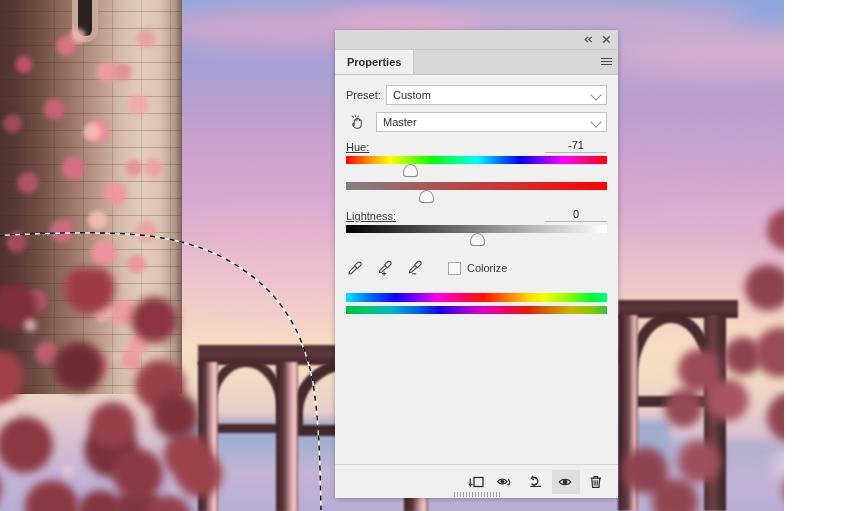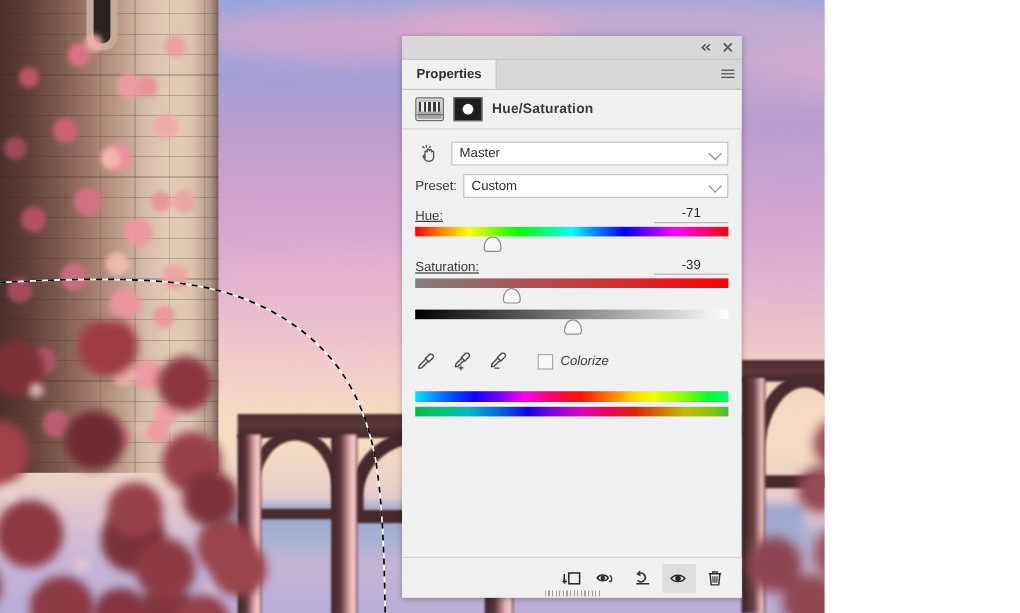--- a/index.html
+++ b/index.html
@@ -6,21 +6,21 @@
     margin: 0;
     padding: 0;
     width: 850px;
     height: 511px;
     overflow: hidden;
     font-family: "Liberation Sans", sans-serif;
   }
 
   #stage {
     position: relative;
-    width: 687px;
+    width: 784px;
     height: 511px;
     overflow: hidden;
     background: #c9b6d8;
   }
 
   
   .photo { position: absolute; inset: 0; overflow: hidden; }
 
   
   .sky {
@@ -443,21 +443,21 @@
   .eyedropper { width: 18px; height: 18px; cursor: pointer; }
   .colorize-wrap {
     display:flex; align-items:center; gap:6px; margin-left: 12px;
     cursor: pointer;
   }
   .cbox {
     width: 11px; height: 11px;
     background: #f7f7f7;
     border: 1px solid #a8a8a8;
   }
-  .colorize-label { font-size: 11px; color:#3a3a3a;font-style:italic; }
+  .colorize-label { font-size: 11px; color:#3a3a3a; }
 
   .ramp {
     height: 9px;
     margin-top: 0px;
     background: linear-gradient(to right,
       #00e5ff 0%, #0060ff 10%, #1000ff 19%, #7a00ff 27%,
       #ff00e8 35%, #ff0066 44%, #ff1500 53%, #ff7a00 62%,
       #ffd900 70%, #f0ff00 76%, #90ff00 85%, #00ff30 94%, #00ff7a 100%);
   }
   .ramp2 {
@@ -571,75 +571,70 @@
       <div class="tab">
         <span>Properties</span>
       </div>
       <div class="panel-menu-btn">
         <i></i>
           <i></i>
           <i></i>
       </div>
     </div>
 
-    <div class="adj-header">
-      <div class="adj-icon"></div>
-      <div class="mask-icon"></div>
-      <div class="adj-title">Hue/Saturation</div>
-    </div>
 
     <div class="body">
+
+      <div class="row">
+        <div class="row-label">Preset:</div>
+        <div class="select">
+          <span>Custom</span>
+          <span class="chev"></span>
+        </div>
+      </div>
 
       <div class="row">
         <div class="hand-icon">
           <svg width="17" height="17" viewBox="0 0 17 17">
             <path d="M5.2 11.4 L5.2 6.6 a0.9 0.9 0 0 1 1.8 0 L7 5.2 a0.9 0.9 0 0 1 1.8 0
                      L8.8 5.6 a0.9 0.9 0 0 1 1.8 0 L10.6 6.6 a0.9 0.9 0 0 1 1.7 0
                      L12.3 11 a3.3 3.3 0 0 1 -3.3 3.3 L7.6 14.3 a3 3 0 0 1 -2.4 -1.3 L3.6 10.6
                      a0.85 0.85 0 0 1 1.3 -1 Z" fill="none" stroke="#4a4a4a" stroke-width="1.05" stroke-linejoin="round"></path>
             <path d="M4.4 3.2 L3.2 2.2 M6.4 2.6 L6.2 1.2 M8.7 3.0 L9.6 2.0" stroke="#4a4a4a" stroke-width="1.05" stroke-linecap="round"></path>
           </svg>
         </div>
         <div class="select">
           <span>Master</span>
           <span class="chev"></span>
         </div>
       </div>
 
-      <div class="row">
-        <div class="row-label">Preset:</div>
-        <div class="select">
-          <span>Custom</span>
-          <span class="chev"></span>
-        </div>
-      </div>
-
       <div class="slider-group">
         <div class="slider-head">
           <span class="slider-name">Hue:</span>
           <span class="slider-val">-71</span>
         </div>
         <div class="track-wrap">
           <div class="track hue"></div>
           <div class="thumb" style="left:24.5%"></div>
         </div>
       </div>
 
       <div class="slider-group">
-        <div class="slider-head">
-          <span class="slider-name">Saturation:</span>
-          <span class="slider-val">-39</span>
-        </div>
         <div class="track-wrap">
           <div class="track sat"></div>
           <div class="thumb" style="left:30.5%"></div>
         </div>
       </div>
 
       <div class="slider-group">
+        <div class="slider-head">
+          <span class="slider-name">Lightness:</span>
+          <span class="slider-val">0</span>
+        </div>
         <div class="track-wrap">
           <div class="track light"></div>
           <div class="thumb" style="left:50%"></div>
         </div>
       </div>
 
       <div class="tools-row">
         <div class="eyedropper">
           <svg width="18" height="18" viewBox="0 0 18 18">
             <path d="M12.9 3.1 a2 2 0 0 1 2.1 2.9 L11.4 9.6 L8.5 6.7 L12.1 3.2 Z" fill="none" stroke="#4a4a4a" stroke-width="1.15"></path>

